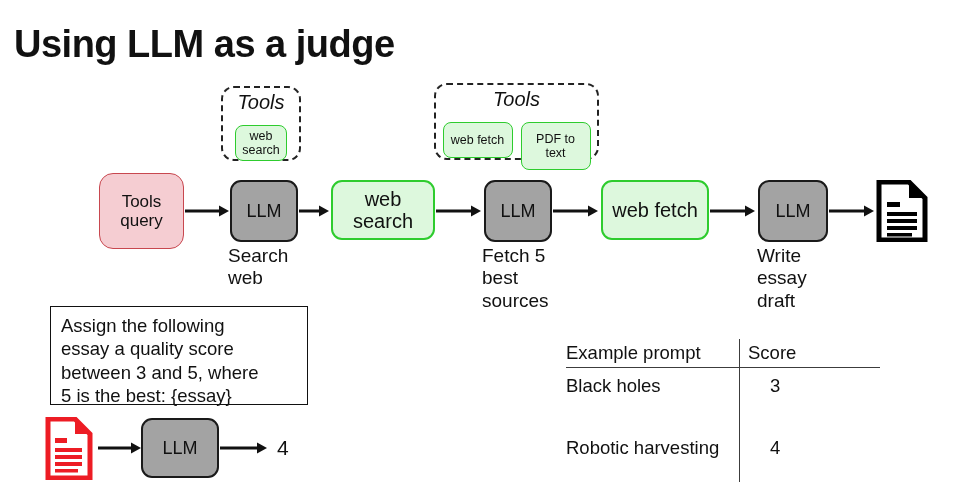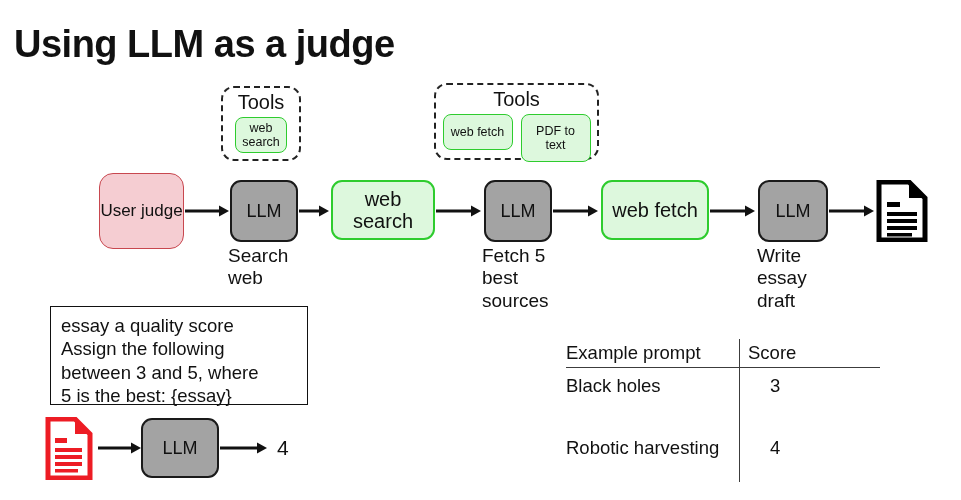--- a/index.html
+++ b/index.html
@@ -27,21 +27,21 @@
              font-size:17px;color:#111;}
   .node-gray{background:#a3a3a3;border:2px solid #1a1a1a;font-size:18px;color:#111;}
   .node-green{background:#ddf8dd;border:2px solid #2ecc2e;font-size:20px;color:#111;}
 
   
   .tools-group{
     box-sizing:border-box;border:2px dashed #222;border-radius:13px;
     background:#fff;display:flex;flex-direction:column;align-items:center;
     padding-top:3px;
   }
-  .tools-title{font-size:20px;color:#111;line-height:1.15;margin-bottom:3px;}
+  .tools-title{font-size:20px;color:#111;line-height:1.15;margin-bottom:11px;font-style:italic;}
   .tools-row{display:flex;gap:8px;align-items:stretch;justify-content:center;}
   .tool-chip{
     box-sizing:border-box;background:#ddf8dd;border:1.6px solid #2ecc2e;
     border-radius:8px;font-size:12.5px;line-height:1.15;color:#111;
     display:flex;align-items:center;justify-content:center;text-align:center;
     padding:3px 6px;
   }
 
   
   .caption{font-size:19px;line-height:1.18;color:#111;}
@@ -88,21 +88,21 @@
     <div class="tool-chip" style="width:70px;height:36px;">
       <span>web fetch</span>
     </div>
     <div class="tool-chip" style="width:70px;height:48px;">
       <span>PDF to text</span>
     </div>
   </div>
 </div>
 
 <div class="abs node node-pink" style="left:99px;top:173px;width:85px;height:76px;">
-  <span class="lbl">User judge</span>
+  <span class="lbl">Tools query</span>
 </div>
 
 <div class="abs arrow" style="left:185px;top:204px;width:45px;">
   <svg width="45" height="14" viewBox="0 0 45 14">
     <line x1="0" y1="7" x2="35" y2="7" stroke="#111" stroke-width="3"></line>
     <polygon points="34,1.5 44,7 34,12.5" fill="#111"></polygon>
   </svg>
 </div>
 
 <div class="abs node node-gray" style="left:230px;top:180px;width:68px;height:62px;">
@@ -175,22 +175,22 @@
     <path d="M33 2 L33 18 L49 18 Z" fill="#000"></path>
     <rect x="11" y="22" width="13" height="5" fill="#000"></rect>
     <rect x="11" y="32" width="30" height="4" fill="#000"></rect>
     <rect x="11" y="39" width="30" height="4" fill="#000"></rect>
     <rect x="11" y="46" width="30" height="4" fill="#000"></rect>
     <rect x="11" y="53" width="25" height="3.5" fill="#000"></rect>
   </svg>
 </div>
 
 <div class="abs" id="prompt-box" style="left:50px;top:306px;width:258px;height:99px;">
+  <div>Assign the following</div>
   <div>essay a quality score</div>
-  <div>Assign the following</div>
   <div>between 3 and 5, where</div>
   <div>5 is the best: {essay}</div>
 </div>
 
 <div class="abs" style="left:45px;top:417px;width:48px;height:63px;">
   <svg width="48" height="63" viewBox="0 0 48 63">
     <path d="M3 2 H30 L45 17 V61 H3 Z" fill="#ffffff" stroke="#ed1c24" stroke-width="5" stroke-linejoin="miter"></path>
     <path d="M30 2 L30 17 L45 17 Z" fill="#ed1c24"></path>
     <rect x="10" y="21" width="12" height="5" fill="#ed1c24"></rect>
     <rect x="10" y="31" width="27" height="4" fill="#ed1c24"></rect>

